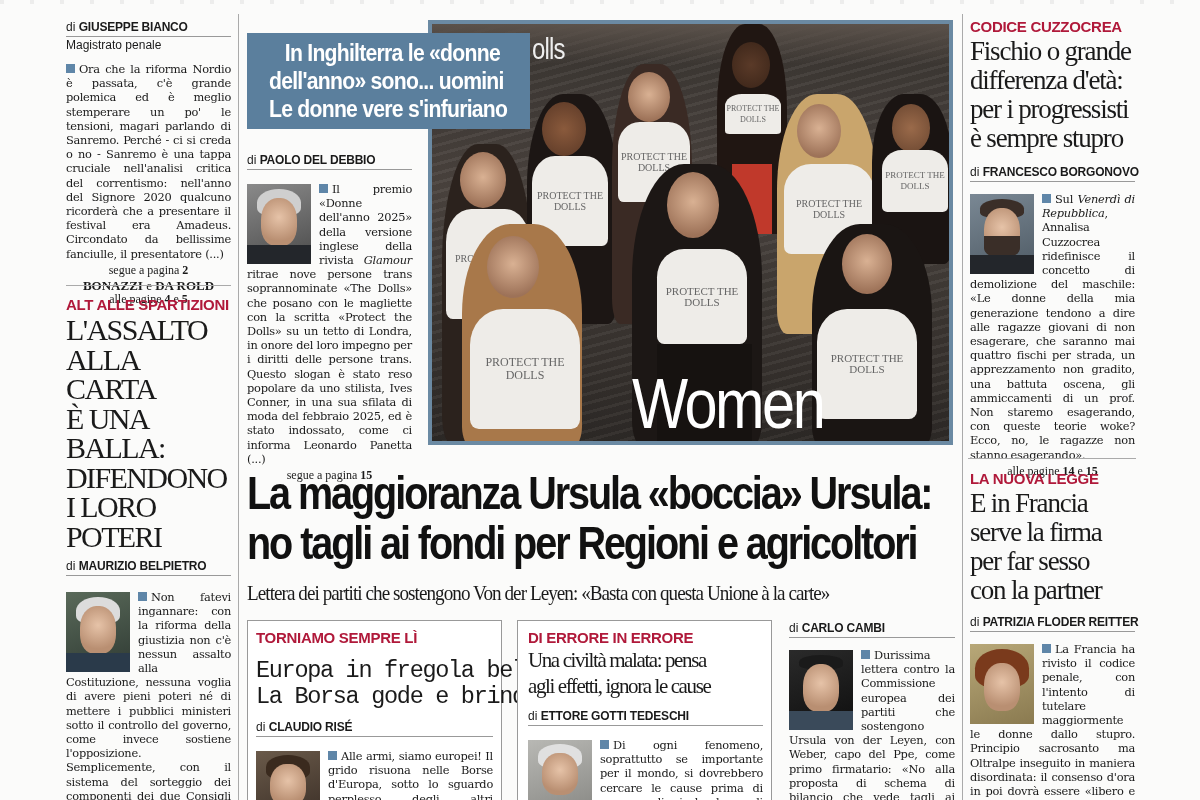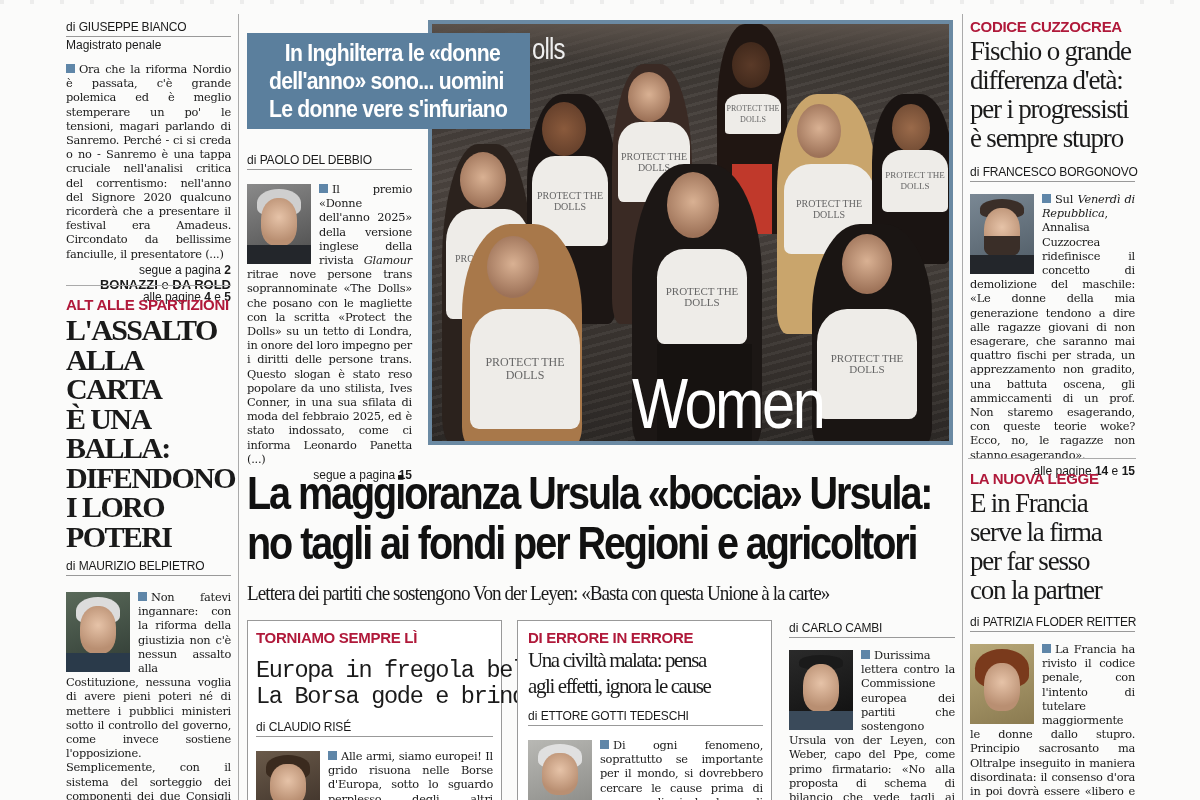--- a/index.html
+++ b/index.html
@@ -2,25 +2,25 @@
 <html><head>
 <meta charset="utf-8">
 <style>
   * { box-sizing: border-box; margin: 0; padding: 0; }
   html, body { width: 1200px; height: 800px; overflow: hidden; background: #fbfbfa; color: #1a1a1a; }
   body { position: relative; font-family: "DejaVu Serif", serif; }
   .abs { position: absolute; }
   .kicker { font-family: "Liberation Sans", sans-serif; font-weight: 700; color: #b0193a; font-size: 15px; letter-spacing: -0.3px; text-transform: uppercase; white-space: nowrap; }
   .head-serif { font-family: "Liberation Serif", serif; color: #1a1a1a; letter-spacing: -1.2px; }
   .byline { font-family: "Liberation Sans", sans-serif; font-size: 12px; border-bottom: 1px solid #999; padding-bottom: 2px; white-space: nowrap; }
-  .byline b { font-weight: 400; letter-spacing: -0.2px; }
+  .byline b { font-weight: 700; letter-spacing: -0.2px; }
   .role { font-family: "Liberation Sans", sans-serif; font-size: 12px; }
   .body { font-family: "DejaVu Serif", serif; font-size: 11.4px; line-height: 14.2px; text-align: justify; color: #1a1a1a; letter-spacing: -0.25px; }
   .sq { display: inline-block; width: 9px; height: 9px; background: #5f86a8; margin-right: 4px; vertical-align: 0px; }
-  .ref { font-family: Liberation Sans, sans-serif; font-size: 12px; text-align: right; white-space: nowrap; }
+  .ref { font-family: Liberation Serif, serif; font-size: 12px; text-align: center; white-space: nowrap; }
   .ref b { font-weight: 700; }
   .photo { float: left; margin: 2px 8px 2px 0; background: linear-gradient(160deg,#7a7f86,#3c3f44 60%,#2a2c30); position: relative; overflow: hidden; }
   .photo .face { position: absolute; left: 22%; top: 18%; width: 56%; height: 60%; border-radius: 45% 45% 40% 40%; background: radial-gradient(circle at 50% 40%, #e6c3a8, #b98f72 70%); }
   .photo .hair { position: absolute; left: 16%; top: 6%; width: 68%; height: 34%; border-radius: 50% 50% 30% 30%; }
   .photo .suit { position: absolute; left: 0; bottom: 0; width: 100%; height: 24%; background: #23262b; }
   .box { border: 1px solid #999; background: #fff; }
   .vrule { position: absolute; width: 1px; background: #aaa; }
   .hrule { position: absolute; height: 1px; background: #aaa; }
   .big-head { font-family: "Liberation Sans", sans-serif; font-weight: 700; font-size: 46px; line-height: 50px; letter-spacing: -2.4px; color: #111; transform: scaleX(0.86); transform-origin: left top; white-space: nowrap; }
   .deck { font-family: "Liberation Serif", serif; font-size: 22px; letter-spacing: -1.1px; white-space: nowrap; }
@@ -56,21 +56,21 @@
   </div>
   <div class="ref" style="margin-top:-2px;">
     <span>alle pagine</span> <b>4</b> e <b>5</b>
   </div>
 </div>
 
 <div class="hrule" style="left:66px; top:285px; width:165px;"></div>
 
 <div class="abs" style="left:66px; top:296px; width:165px;">
   <div class="kicker">ALT ALLE SPARTIZIONI</div>
-  <div class="head-serif" style="font-size:30px; line-height:29.5px; margin-top:2px; letter-spacing:-1.6px;font-weight:bold;">
+  <div class="head-serif" style="font-size:30px; line-height:29.5px; margin-top:2px; letter-spacing:-1.6px;">
     <div>L'ASSALTO</div>
     <div>ALLA CARTA</div>
     <div>È UNA BALLA:</div>
     <div>DIFENDONO</div>
     <div>I LORO POTERI</div>
   </div>
   <div class="byline" style="margin-top:8px;">
     <span>di</span>
     <b>MAURIZIO BELPIETRO</b>
   </div>

